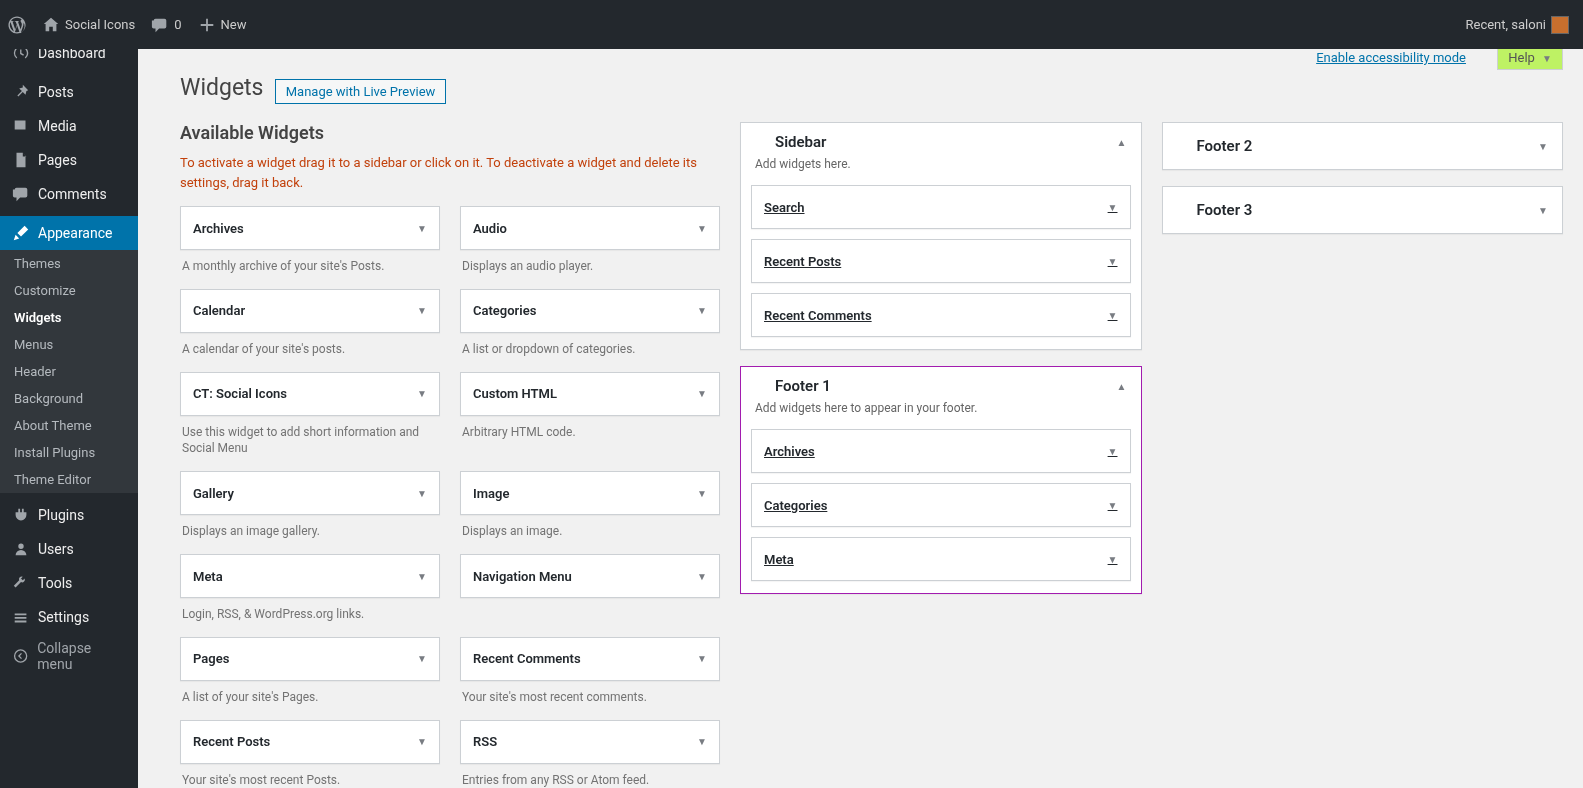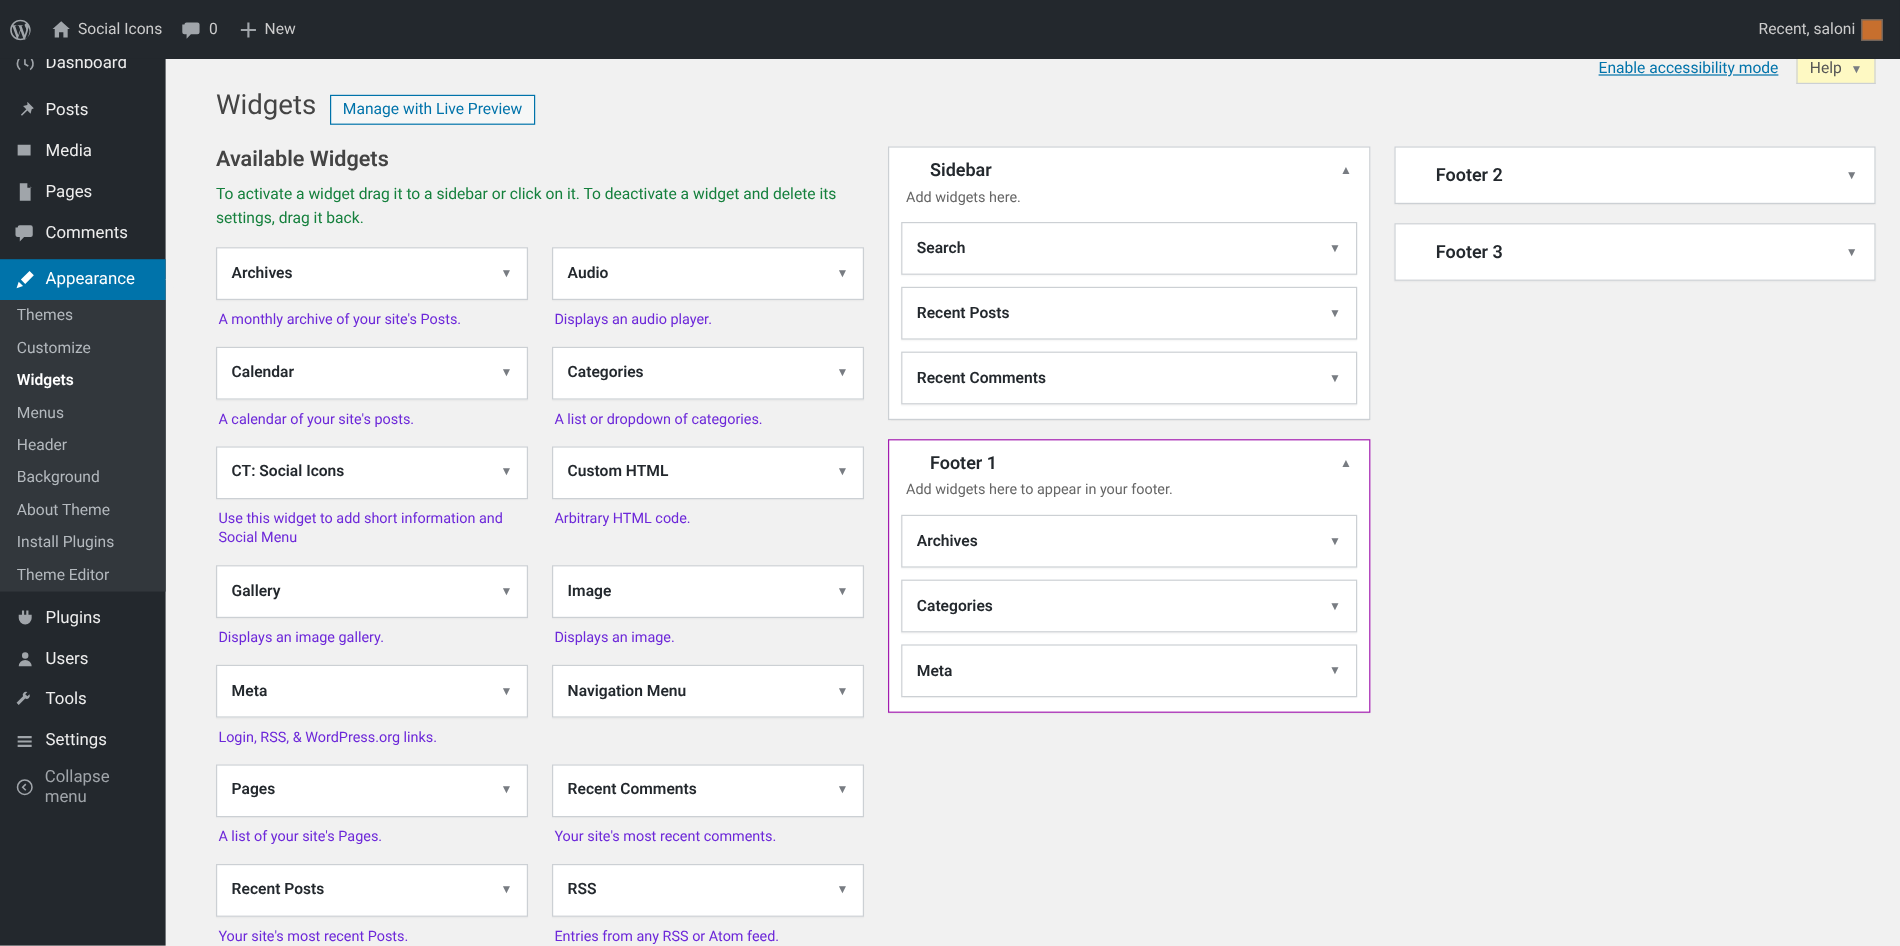--- a/index.html
+++ b/index.html
@@ -79,25 +79,25 @@
 }
 .content-inner { padding: 10px 20px 20px 20px; }
 .top-links {
   text-align: right;
   font-size: 13px;
   padding: 4px 0;
 }
 .top-links a { color: #0073aa; text-decoration: underline; }
 .help-tab {
   display: inline-block;
-  background: #fef9c3;
+  background: #bef264;
   border: 1px solid #ccd0d4;
   border-top: none;
   padding: 4px 10px;
-  margin-left: 12px;
+  margin-left: 28px;
   color: #555;
   cursor: pointer;
 }
 .page-title {
   font-size: 23px;
   font-weight: 400;
   display: inline-block;
   margin-right: 8px;
 }
 .title-button {
@@ -110,21 +110,21 @@
   cursor: pointer;
   vertical-align: middle;
 }
 .widgets-layout {
   display: flex;
   gap: 20px;
   margin-top: 18px;
 }
 .col-available { width: 540px; flex-shrink: 0; }
 .section-heading { font-size: 18px; font-weight: 600; margin-bottom: 10px; }
-.section-desc { font-size: 13px; color: #15803d; margin-bottom: 14px; line-height: 1.5; }
+.section-desc { font-size: 13px; color: #c2410c; margin-bottom: 14px; line-height: 1.5; }
 .available-grid {
   display: grid;
   grid-template-columns: 1fr 1fr;
   gap: 10px 20px;
 }
 .widget-box {
   border: 1px solid #ccd0d4;
   background: #fff;
   box-shadow: 0 1px 1px rgba(0,0,0,.04);
 }
@@ -134,21 +134,21 @@
   justify-content: space-between;
   height: 42px;
   padding: 0 12px;
   font-size: 13px;
   font-weight: 600;
   color: #23282d;
   cursor: pointer;
 }
 .widget-desc {
   font-size: 12px;
-  color: #6d28d9;
+  color: #737373;
   padding: 8px 2px 4px;
   line-height: 1.4;
 }
 .caret { color: #787c82; font-size: 10px; }
 .col-sidebars { flex: 1; display: flex; gap: 20px; }
 .sidebars-col { flex: 1; display: flex; flex-direction: column; gap: 16px; }
 .sidebar-panel {
   border: 1px solid #ccd0d4;
   background: #fff;
   box-shadow: 0 1px 1px rgba(0,0,0,.04);
@@ -180,20 +180,21 @@
   background: #fff;
   margin-bottom: 10px;
   box-shadow: 0 1px 1px rgba(0,0,0,.04);
 }
 .widget-item:last-child { margin-bottom: 0; }
 .widget-item-top {
   display: flex; justify-content: space-between; align-items: center;
   height: 42px; padding: 0 12px;
   font-size: 13px; font-weight: 600; color: #23282d;
   cursor: pointer;
+  text-decoration: underline;
 }
 .help-caret { color: #787c82; margin-left: 4px; font-size: 10px; }
 </style>
 </head>
 <body>
 
 <div class="adminbar">
   <div class="adminbar-left">
     <div class="adminbar-item">
       <svg viewBox="0 0 20 20">

